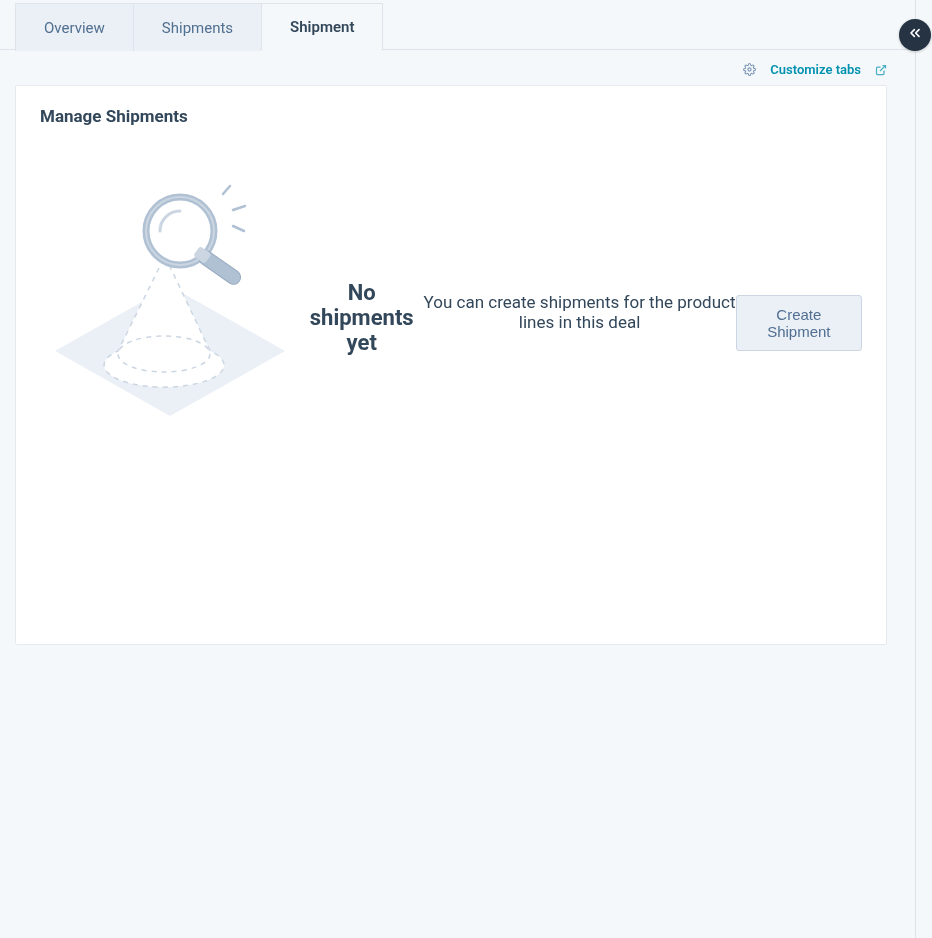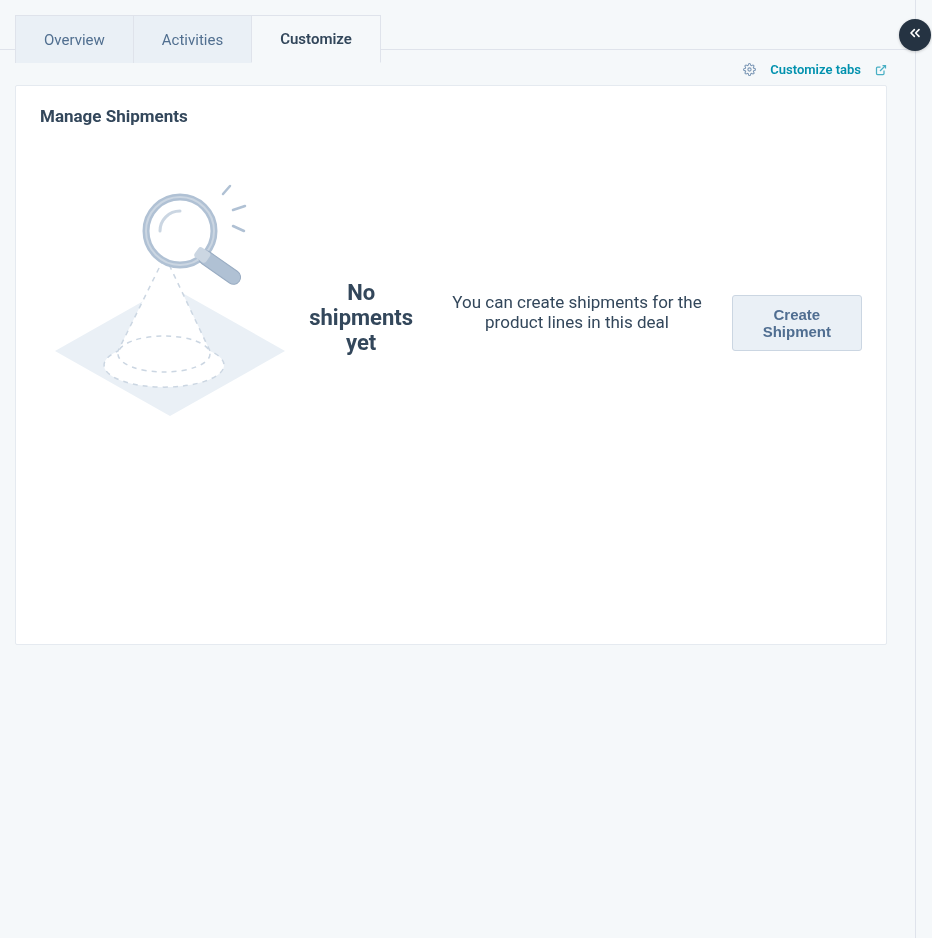--- a/index.html
+++ b/index.html
@@ -17,21 +17,21 @@
     height: 938px;
     border-right: 1px solid #dfe3eb;
     background: #f5f8fa;
   }
   
   .tabs {
     display: flex;
     height: 50px;
     border-bottom: 1px solid #dfe3eb;
     padding-left: 15px;
-    padding-top: 15px;
+    padding-top: 3px;
     background: #f5f8fa;
   }
   .tab {
     display: flex;
     align-items: center;
     justify-content: center;
     padding: 0 28px;
     height: 48px;
     font-size: 15px;
     color: #516f90;
@@ -102,21 +102,21 @@
   }
   .empty-sub {
     font-size: 17px;
     color: #33475b;
     margin-bottom: 22px;
   }
   .create-btn {
     background: #eaf0f6;
     border: 1px solid #cbd6e2;
     color: #506e91;
-    font-weight: 700;
+    font-weight: 400;
     font-size: 15px;
     padding: 10px 22px;
     border-radius: 3px;
     cursor: pointer;
   }
   
   .collapse-pill {
     position: absolute;
     top: 19px;
     right: -16px;
@@ -136,24 +136,24 @@
 </head>
 <body>
 
 <div class="page">
 
   <div class="tabs">
     <div class="tab">
       <span>Overview</span>
     </div>
     <div class="tab">
-      <span>Activities</span>
+      <span>Shipments</span>
     </div>
     <div class="tab active">
-      <span>Customize</span>
+      <span>Shipment</span>
     </div>
   </div>
 
   <div class="customize-row">
     <a class="customize-link">
       <span class="gear">
         <svg width="13" height="13" viewBox="0 0 24 24" fill="none" stroke="currentColor" stroke-width="2">
           <circle cx="12" cy="12" r="3"></circle>
           <path d="M19.4 15a1.65 1.65 0 0 0 .33 1.82l.06.06a2 2 0 1 1-2.83 2.83l-.06-.06a1.65 1.65 0 0 0-1.82-.33 1.65 1.65 0 0 0-1 1.51V21a2 2 0 0 1-4 0v-.09a1.65 1.65 0 0 0-1-1.51 1.65 1.65 0 0 0-1.82.33l-.06.06a2 2 0 1 1-2.83-2.83l.06-.06a1.65 1.65 0 0 0 .33-1.82 1.65 1.65 0 0 0-1.51-1H3a2 2 0 0 1 0-4h.09a1.65 1.65 0 0 0 1.51-1 1.65 1.65 0 0 0-.33-1.82l-.06-.06a2 2 0 1 1 2.83-2.83l.06.06a1.65 1.65 0 0 0 1.82.33h0a1.65 1.65 0 0 0 1-1.51V3a2 2 0 0 1 4 0v.09a1.65 1.65 0 0 0 1 1.51h0a1.65 1.65 0 0 0 1.82-.33l.06-.06a2 2 0 1 1 2.83 2.83l-.06.06a1.65 1.65 0 0 0-.33 1.82v0a1.65 1.65 0 0 0 1.51 1H21a2 2 0 0 1 0 4h-.09a1.65 1.65 0 0 0-1.51 1z"></path>
         </svg>

